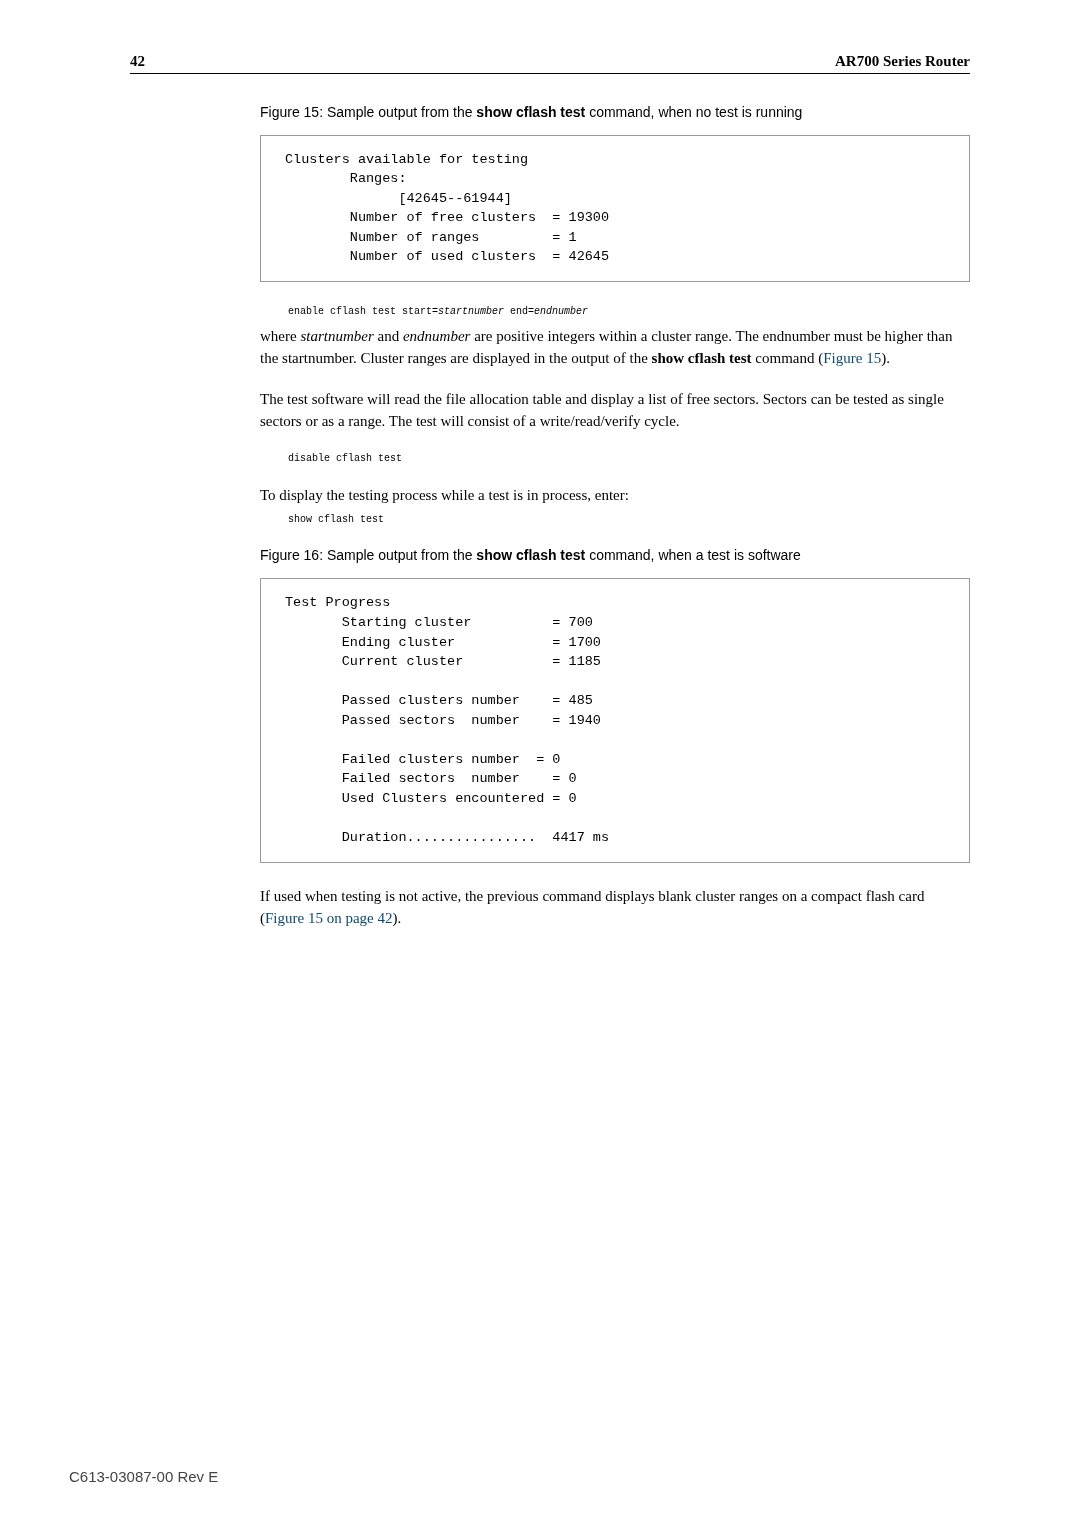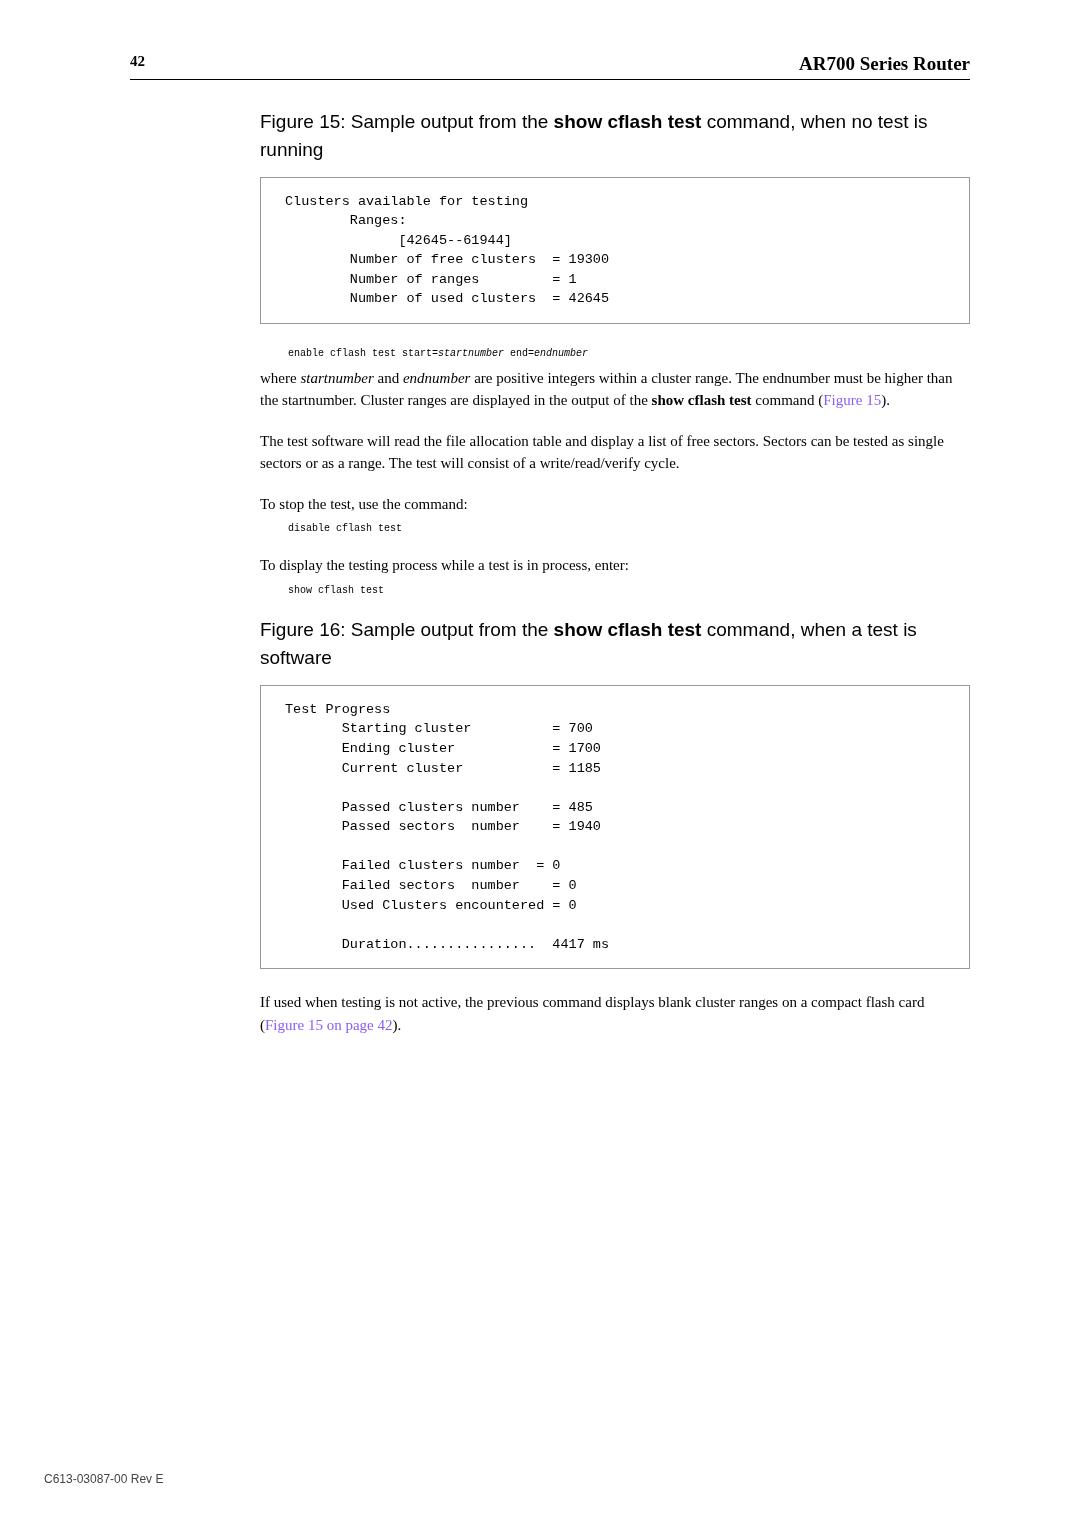--- a/index.html
+++ b/index.html
@@ -16,25 +16,25 @@
   .page {
     padding: 50px 110px 30px 130px;
   }
   .header {
     display: flex;
     justify-content: space-between;
     border-bottom: 1.5px solid #000;
     margin-bottom: 28px;
   }
   .page-number { font-weight: bold; font-size: 15px; }
-  .header-title { font-weight: bold; font-size: 19px; }
+  .header-title { font-weight: bold; font-size: 15px; }
   .content { margin-left: 130px; }
   .fig-caption {
     font-family: Arial, Helvetica, sans-serif;
-    font-size: 19px;
+    font-size: 14px;
     margin-bottom: 12px;
     margin-top: 6px;
   }
   .fig-caption b { font-weight: bold; }
   .code-box {
     border: 1px solid #999;
     border-radius: 0;
     padding: 14px 12px 14px 24px;
     margin-bottom: 22px;
     font-family: 'Courier New', Courier, monospace;
@@ -48,28 +48,28 @@
     text-align: left;
   }
   .inline-code {
     font-family: 'Courier New', Courier, monospace;
     font-size: 10px;
     margin-left: 28px;
     margin-top: 6px;
     margin-bottom: 6px;
   }
   .italic { font-style: italic; }
-  .link { color: #8b5cf6; font-family: Liberation Serif, serif; }
+  .link { color: #0c4a6e; font-family: Liberation Serif, serif; }
   .bold { font-weight: bold; }
   .footer {
     position: absolute;
     bottom: 40px;
-    left: 44px;
+    left: 69px;
     font-family: Arial, Helvetica, sans-serif;
-    font-size: 12px;
+    font-size: 15px;
     color: #444;
   }
 </style>
 </head>
 <body>
 
 <div class="page">
 
   <div class="header">
     <span class="page-number">42</span>
@@ -93,21 +93,20 @@
     <p class="inline-code">
       <span>enable cflash test start=</span><span class="italic">startnumber</span><span> end=</span><span class="italic">endnumber</span>
     </p>
 
     <p class="para">
       <span>where </span><span class="italic">startnumber</span><span> and </span><span class="italic">endnumber</span><span> are positive integers within a cluster range. The endnumber must be higher than the startnumber. Cluster ranges are displayed in the output of the </span><span class="bold">show cflash test</span><span> command (</span><span class="link">Figure 15</span><span>).</span>
     </p>
 
     <p class="para">The test software will read the file allocation table and display a list of free sectors. Sectors can be tested as single sectors or as a range. The test will consist of a write/read/verify cycle.</p>
 
-    <p class="para" style="margin-bottom:6px">To stop the test, use the command:</p>
     <p class="inline-code" style="margin-bottom:18px">disable cflash test</p>
 
     <p class="para" style="margin-bottom:6px">To display the testing process while a test is in process, enter:</p>
     <p class="inline-code" style="margin-bottom:18px">show cflash test</p>
 
     <div class="fig-caption">
       <span>Figure 16: Sample output from the </span><b>show cflash test</b><span> command, when a test is software</span>
     </div>
 
     <div class="code-box">Test Progress

